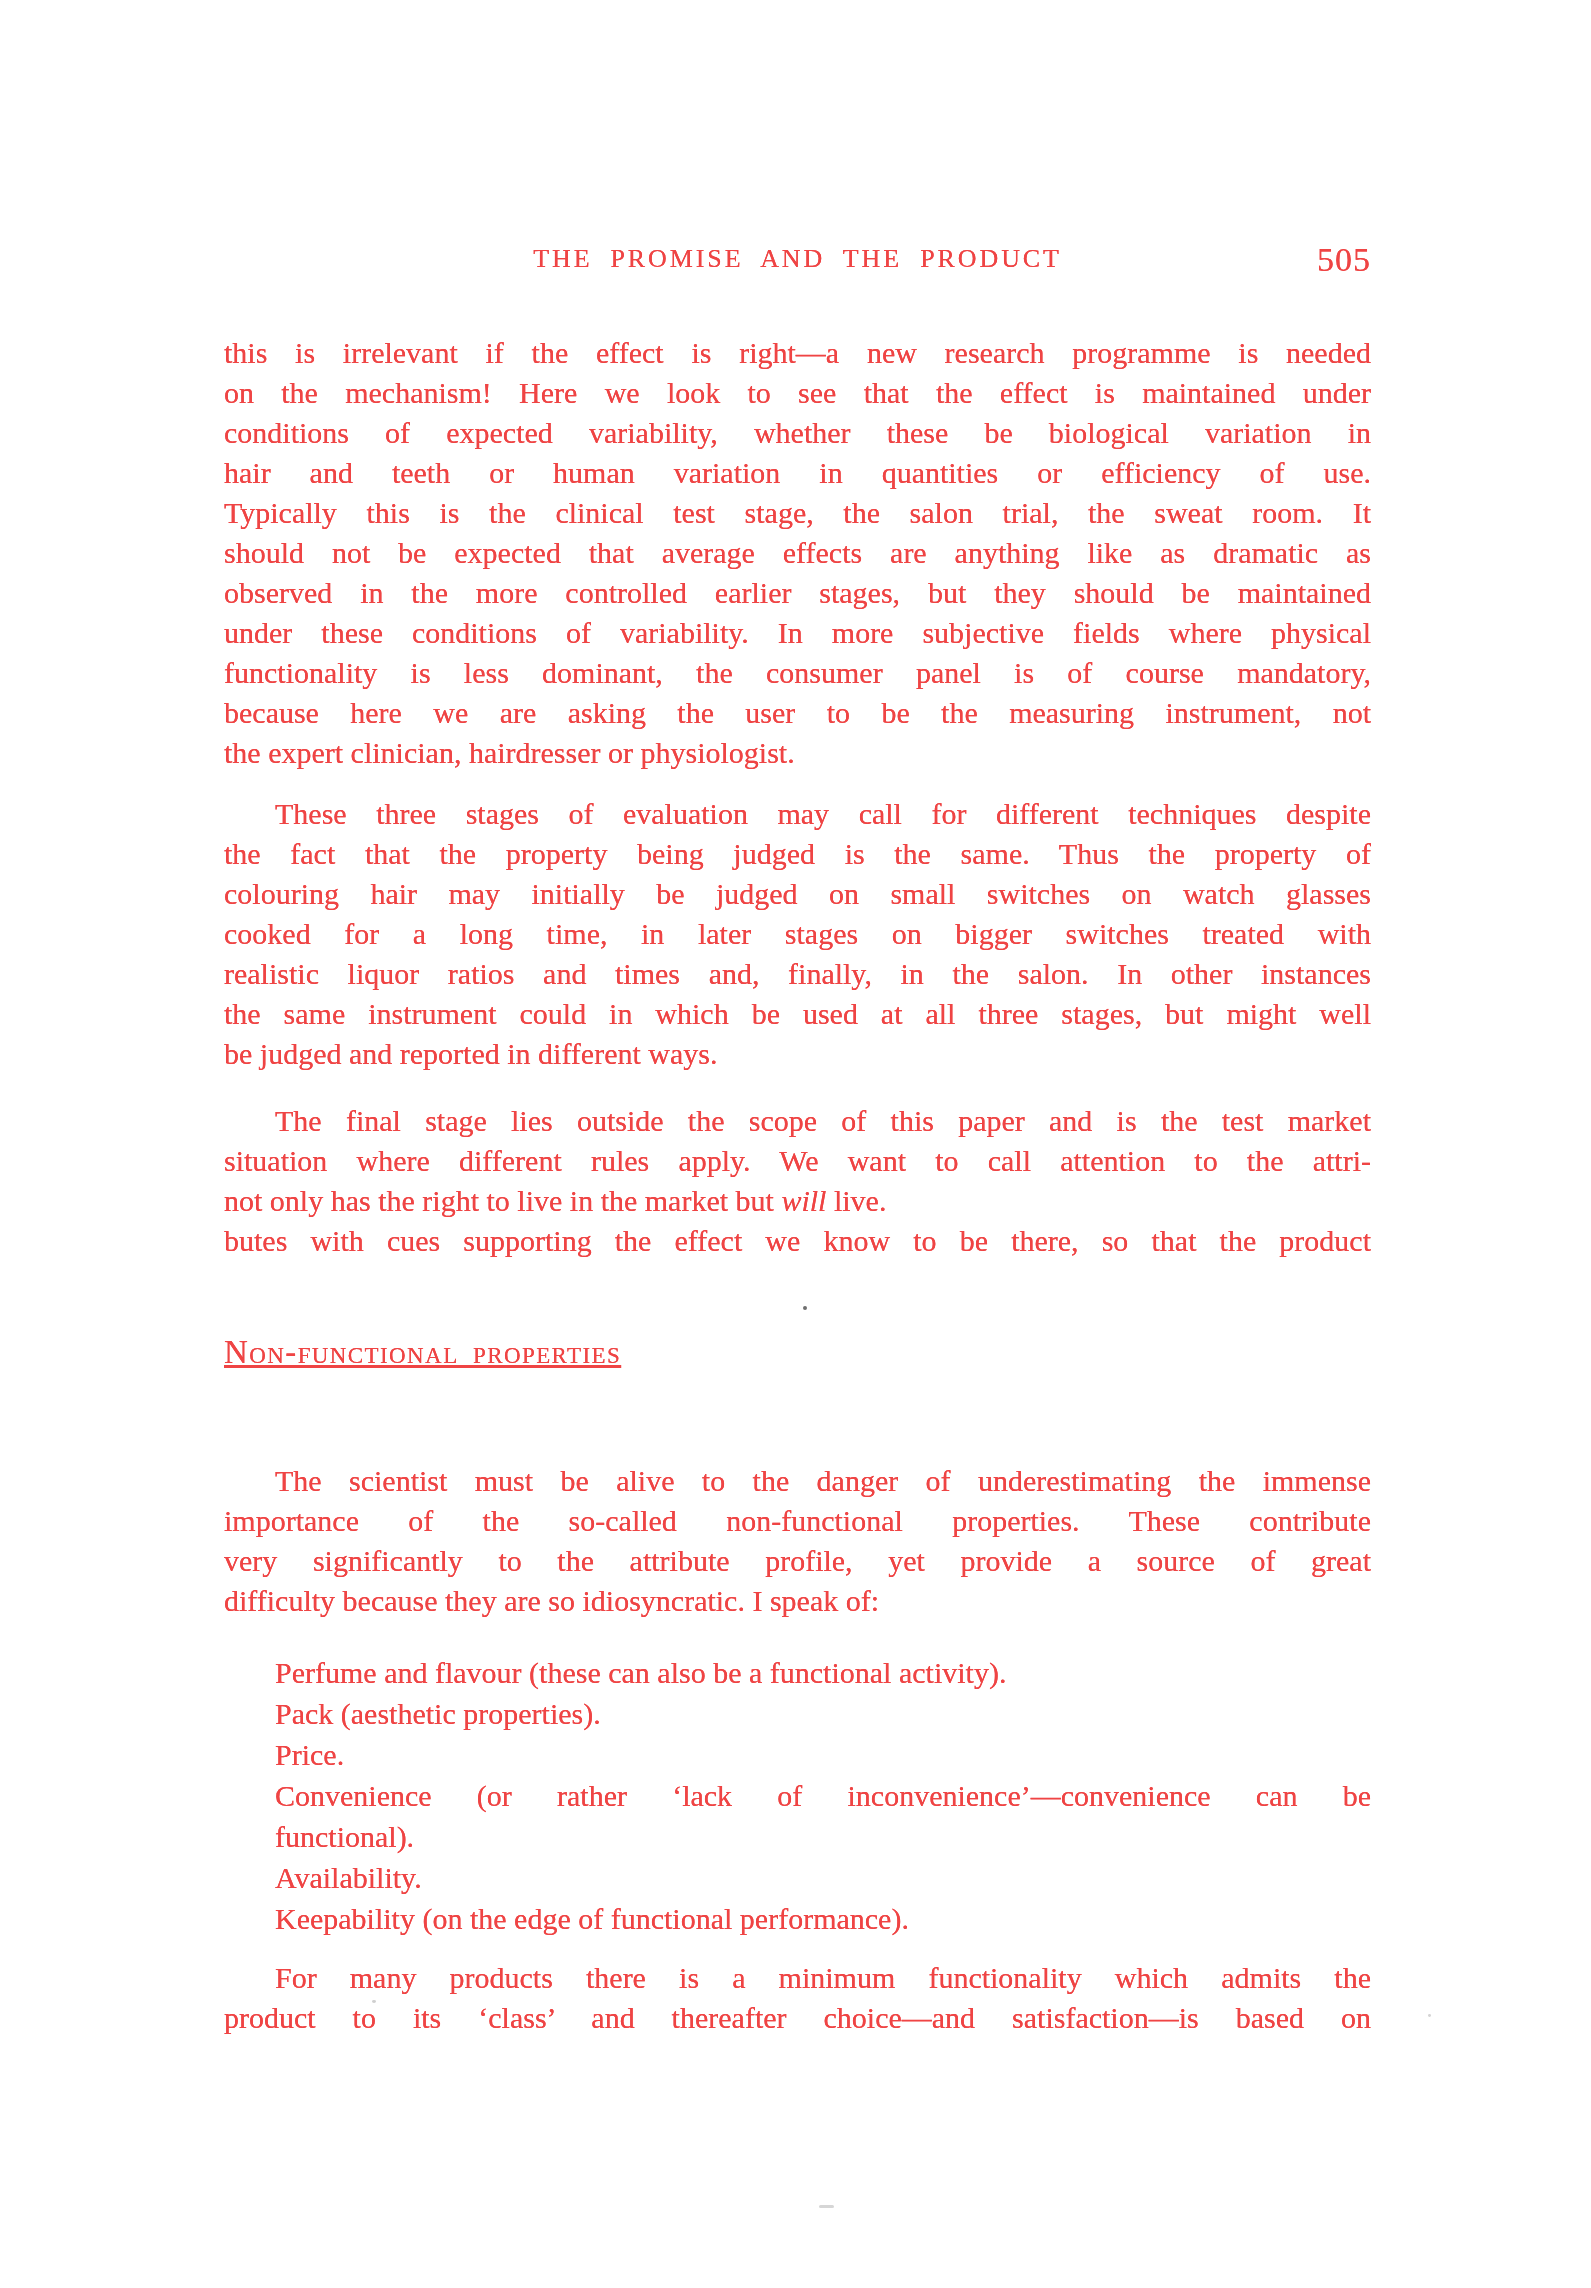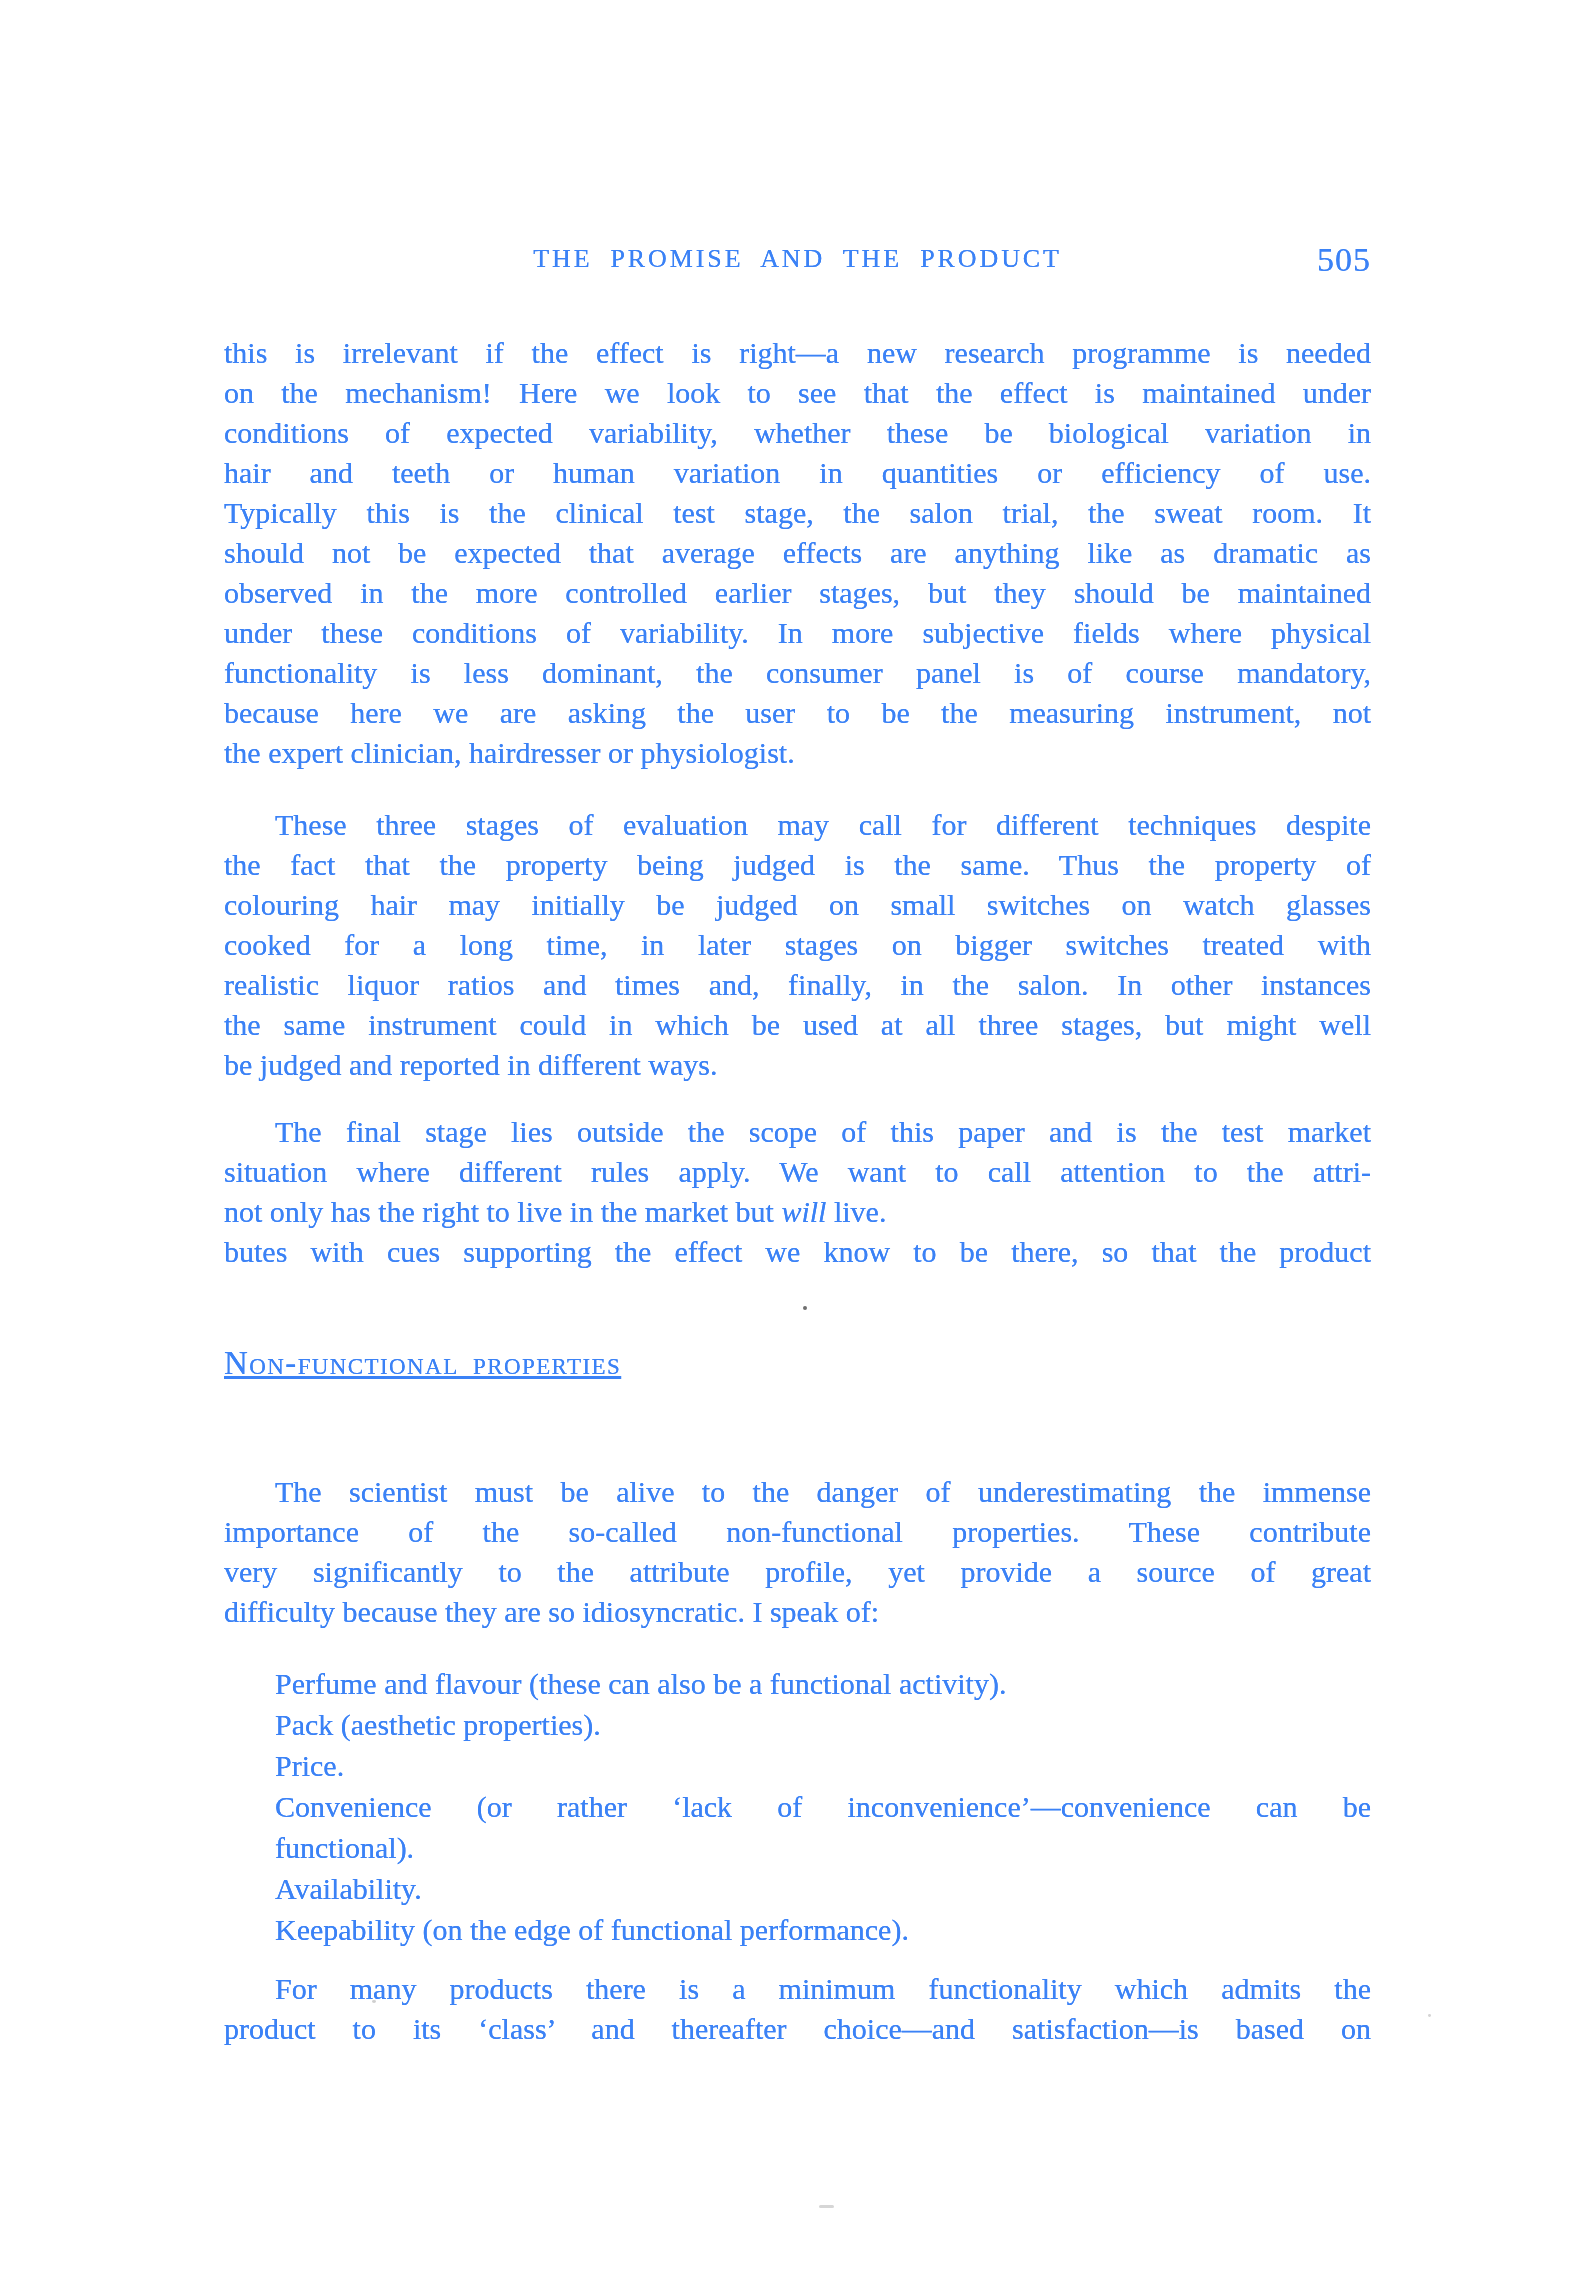--- a/index.html
+++ b/index.html
@@ -6,21 +6,21 @@
     margin: 0;
     padding: 0;
     background: #ffffff;
   }
   #page {
     position: relative;
     width: 1591px;
     height: 2288px;
     background: #ffffff;
     font-family: "Liberation Serif", "DejaVu Serif", serif;
-    color: #3b82f6;
+    color: #ef4444;
     overflow: hidden;
   }
   
   .ink { text-shadow: 0 0 0.4px currentColor; }
 
   
   #running-header {
     position: absolute;
     left: 224px;
     top: 241px;
@@ -59,21 +59,21 @@
     text-align-last: justify;
   }
   .line.last {
     text-align-last: left;
   }
   .line.indent {
     padding-left: 51px;
   }
   .it { font-style: italic; }
 
-  #p2 { margin-top: 32px; }
+  #p2 { margin-top: 21px; }
   #p3 { margin-top: 27px; }
 
   #section-heading {
     margin-top: 70px;
     height: 42px;
     line-height: 42px;
     text-align: left;
     font-size: 33px;
     font-variant: small-caps;
     letter-spacing: 1.4px;

